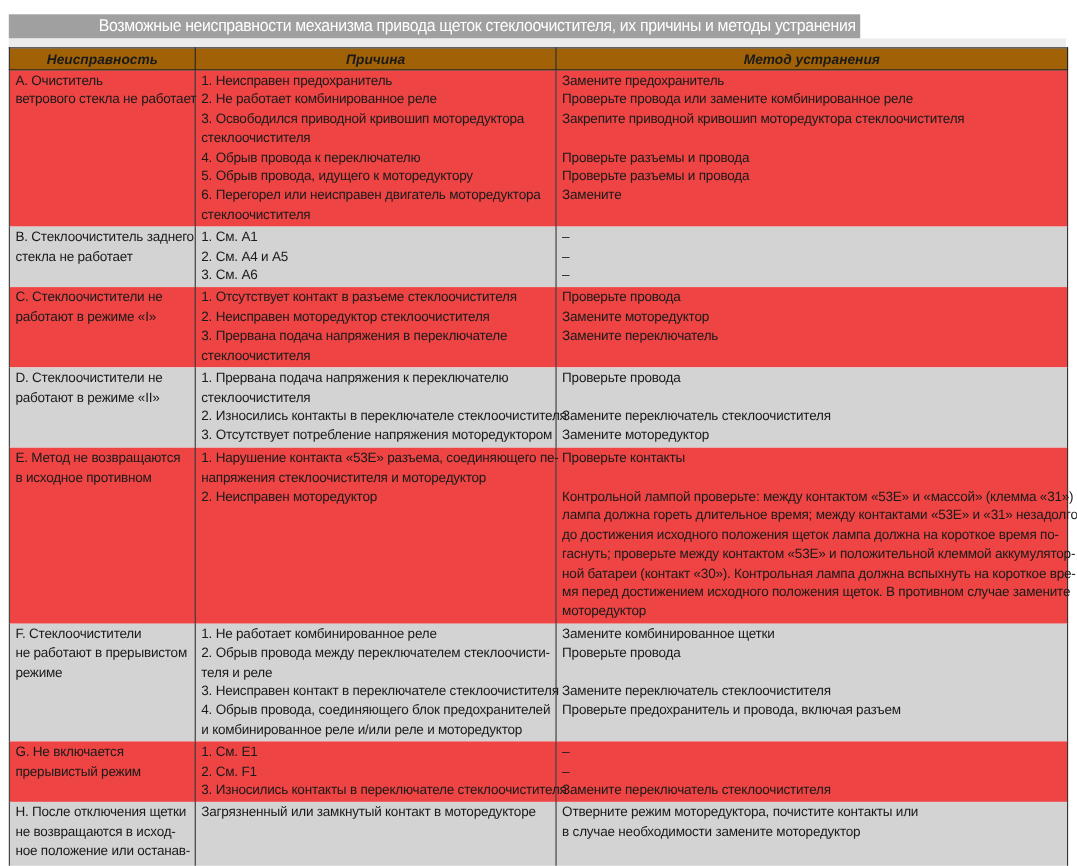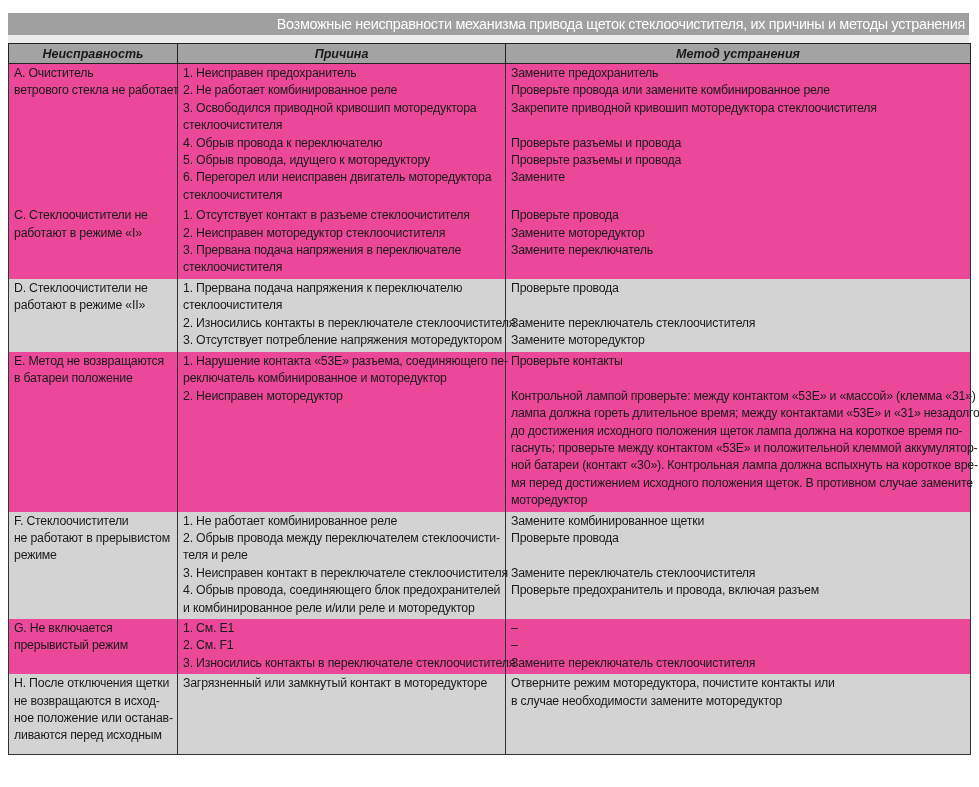--- a/index.html
+++ b/index.html
@@ -1,34 +1,34 @@
 <!DOCTYPE html>
 <html><head>
 <meta charset="utf-8">
 <style>
   html, body { margin: 0; padding: 0; background: #ffffff; }
   body { width: 979px; height: 787px; position: relative; overflow: hidden;
          font-family: "Liberation Sans", sans-serif; color: #1a1a1a; }
-  .title-bar { position: absolute; left: 8px; top: 13px; width: 961px; height: 22px;
+  .title-bar { position: absolute; left: 8px; top: 13px; width: 774px; height: 22px;
                background: #a0a0a0; color: #ffffff; font-family: "Liberation Sans", sans-serif;
                font-size: 15.5px; text-align: right; line-height: 22px; box-sizing: border-box;
                padding-right: 4px; letter-spacing: -0.35px; transform-origin: right; }
   .title-bar span { display: inline-block; transform: scaleX(0.93); transform-origin: right; }
   .under-strip { position: absolute; left: 8px; top: 35px; width: 961px; height: 8px; background: #ececec; }
   table.faults { position: absolute; left: 8px; top: 43px; width: 962px; border-collapse: collapse;
                  table-layout: fixed; font-size: 12.3px; }
   table.faults col.c1 { width: 169px; }
   table.faults col.c2 { width: 328px; }
   table.faults col.c3 { width: 465px; }
-  table.faults th { background: #a3a3a3; font-weight: bold; font-style: italic; font-size: 12.5px;
+  table.faults th { background: #a16207; font-weight: bold; font-style: italic; font-size: 12.5px;
                     height: 19px; padding: 0; border: 1.5px solid #222; text-align: center;
                     line-height: 18px; }
   table.faults td { vertical-align: top; padding: 1px 4px 2px 5px; line-height: 17.4px;
                     border-left: 1.5px solid #333; border-right: 1.5px solid #333; }
-  table.faults tr.light td { background: #ec4899; }
+  table.faults tr.light td { background: #ef4444; }
   table.faults tr.dark td { background: #d3d3d3; }
   table.faults tr.last td { border-bottom: 1.5px solid #333; }
   .line { display: block; white-space: nowrap; }
   td .cell-text { letter-spacing: -0.2px; }
 </style>
 </head>
 <body>
 
 <div class="title-bar">
   <span>Возможные неисправности механизма привода щеток стеклоочистителя, их причины и методы устранения</span>
@@ -68,20 +68,36 @@
           <span class="line cell-text">Замените предохранитель</span>
           <span class="line cell-text">Проверьте провода или замените комбинированное реле</span>
           <span class="line cell-text">Закрепите приводной кривошип моторедуктора стеклоочистителя</span>
           <span class="line cell-text">&nbsp;</span>
           <span class="line cell-text">Проверьте разъемы и провода</span>
           <span class="line cell-text">Проверьте разъемы и провода</span>
           <span class="line cell-text">Замените</span>
           <span class="line cell-text">&nbsp;</span>
         </td>
       </tr>
+      <tr class="dark" style="height: 52px;">
+        <td>
+          <span class="line cell-text">B. Стеклоочиститель заднего</span>
+          <span class="line cell-text">стекла не работает</span>
+        </td>
+        <td>
+          <span class="line cell-text">1. См. А1</span>
+          <span class="line cell-text">2. См. А4 и А5</span>
+          <span class="line cell-text">3. См. А6</span>
+        </td>
+        <td>
+          <span class="line cell-text">–</span>
+          <span class="line cell-text">–</span>
+          <span class="line cell-text">–</span>
+        </td>
+      </tr>
       <tr class="light" style="height: 70px;">
         <td>
           <span class="line cell-text">C. Стеклоочистители не</span>
           <span class="line cell-text">работают в режиме «I»</span>
         </td>
         <td>
           <span class="line cell-text">1. Отсутствует контакт в разъеме стеклоочистителя</span>
           <span class="line cell-text">2. Неисправен моторедуктор стеклоочистителя</span>
           <span class="line cell-text">3. Прервана подача напряжения в переключателе</span>
           <span class="line cell-text">стеклоочистителя</span>
@@ -107,25 +123,25 @@
         <td>
           <span class="line cell-text">Проверьте провода</span>
           <span class="line cell-text">&nbsp;</span>
           <span class="line cell-text">Замените переключатель стеклоочистителя</span>
           <span class="line cell-text">Замените моторедуктор</span>
         </td>
       </tr>
       <tr class="light" style="height: 143px;">
         <td>
           <span class="line cell-text">E. Метод не возвращаются</span>
-          <span class="line cell-text">в батареи положение</span>
+          <span class="line cell-text">в исходное противном</span>
         </td>
         <td>
           <span class="line cell-text">1. Нарушение контакта «53Е» разъема, соединяющего пе-</span>
-          <span class="line cell-text">реключатель комбинированное и моторедуктор</span>
+          <span class="line cell-text">напряжения стеклоочистителя и моторедуктор</span>
           <span class="line cell-text">2. Неисправен моторедуктор</span>
         </td>
         <td>
           <span class="line cell-text">Проверьте контакты</span>
           <span class="line cell-text">&nbsp;</span>
           <span class="line cell-text">Контрольной лампой проверьте: между контактом «53Е» и «массой» (клемма «31»)</span>
           <span class="line cell-text">лампа должна гореть длительное время; между контактами «53Е» и «31» незадолго</span>
           <span class="line cell-text">до достижения исходного положения щеток лампа должна на короткое время по-</span>
           <span class="line cell-text">гаснуть; проверьте между контактом «53Е» и положительной клеммой аккумулятор-</span>
           <span class="line cell-text">ной батареи (контакт «30»). Контрольная лампа должна вспыхнуть на короткое вре-</span>

